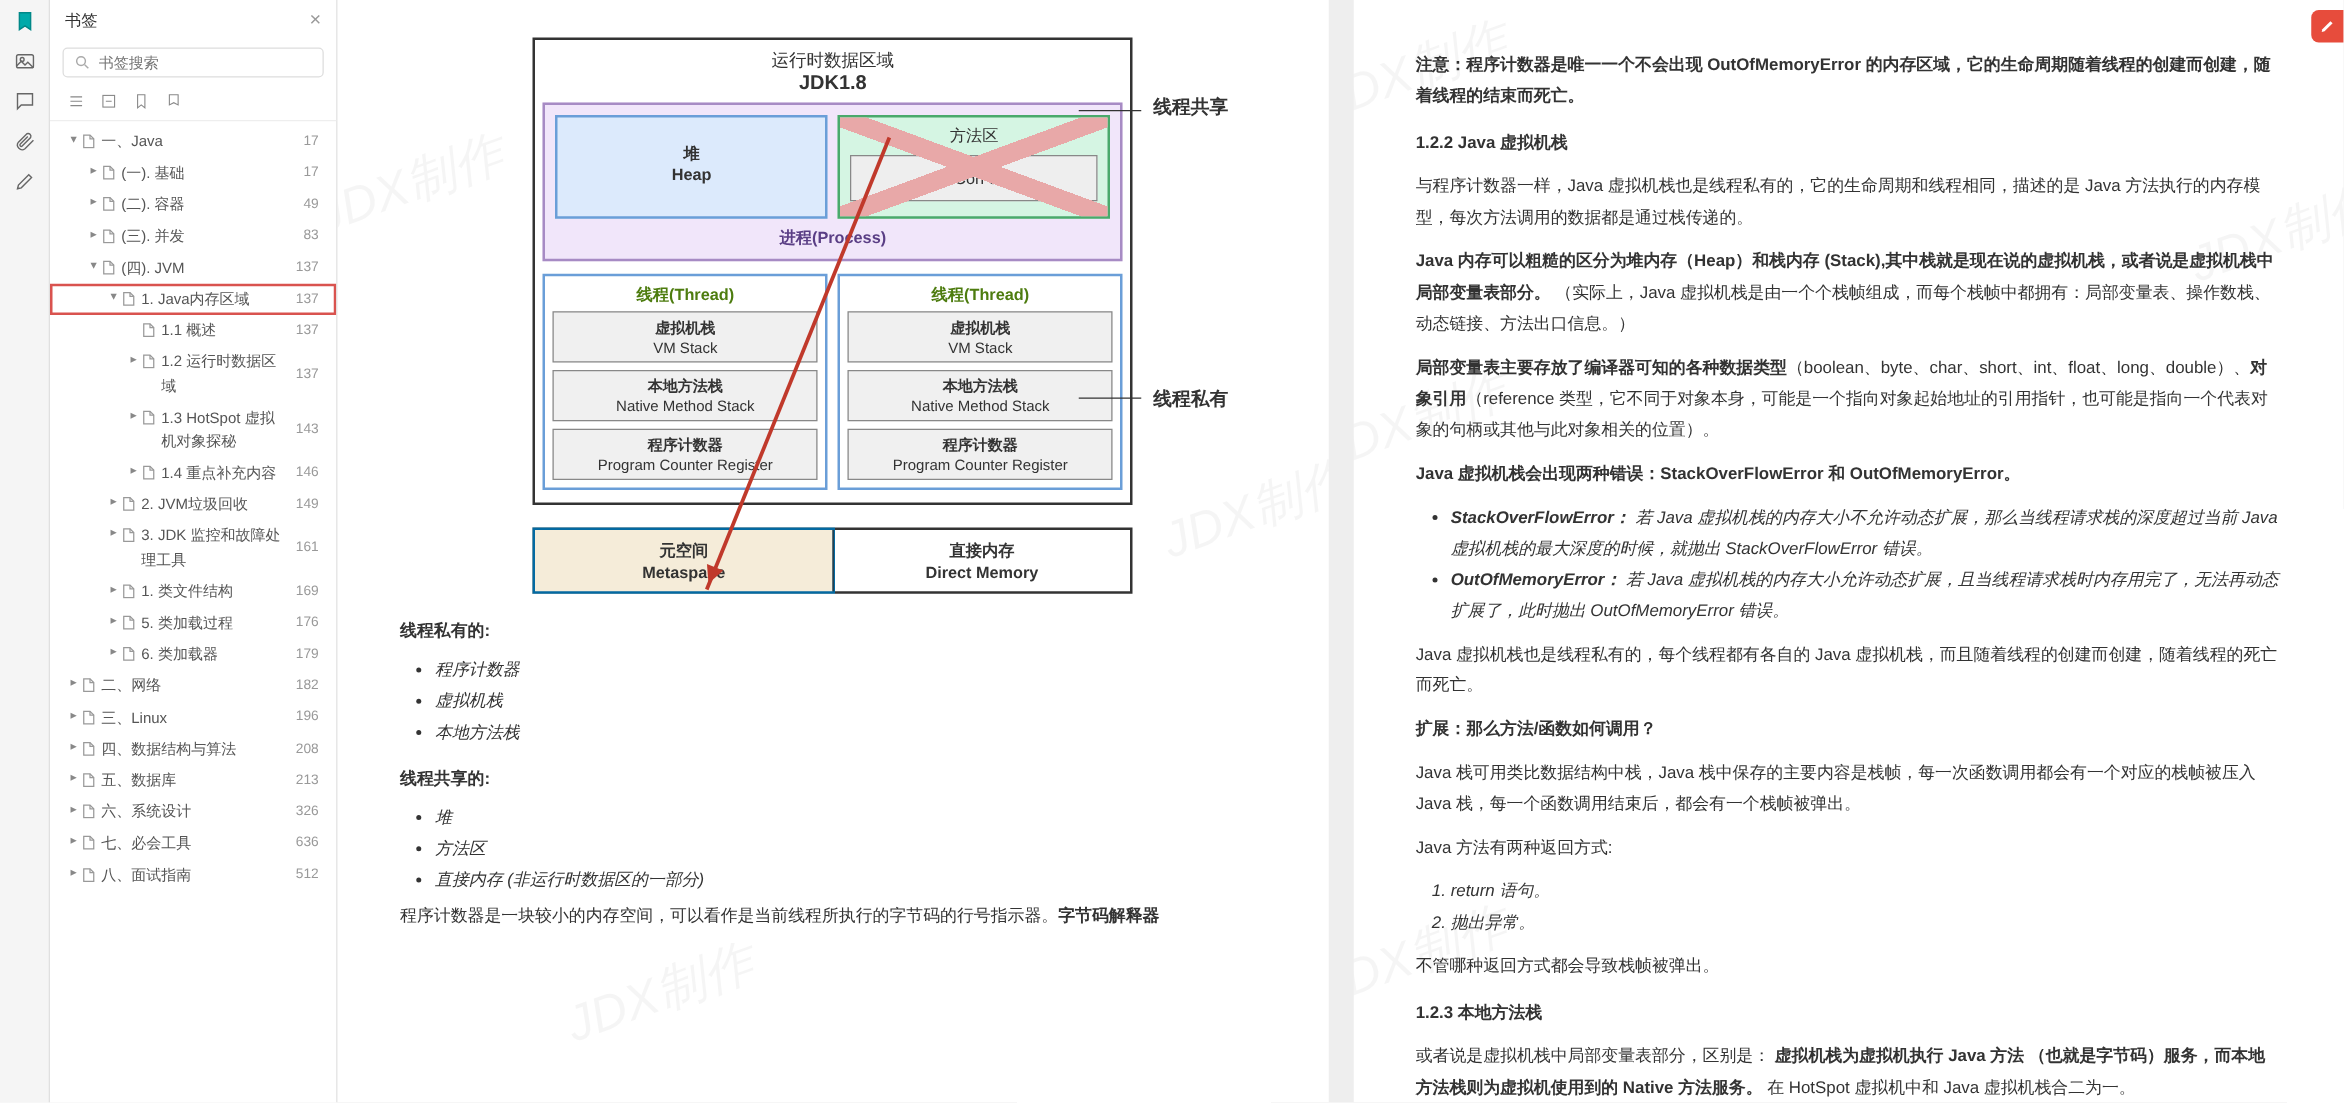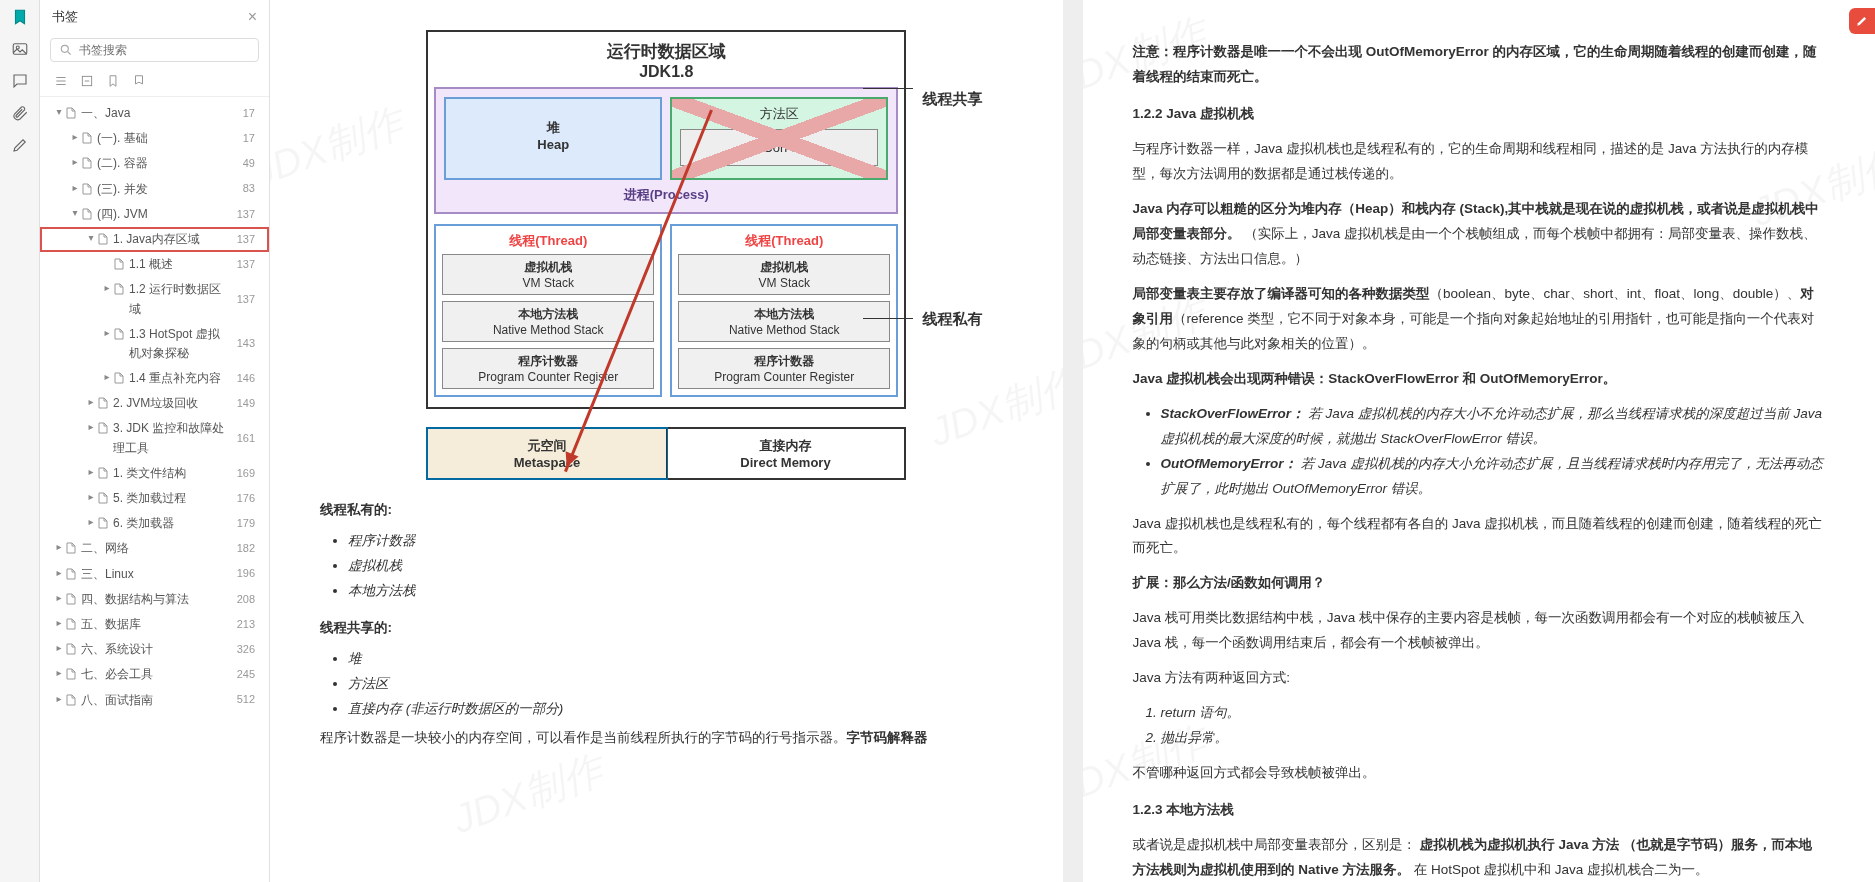--- a/index.html
+++ b/index.html
@@ -25,35 +25,35 @@
 .caret { width: 10px; display: inline-block; color: #888; font-size: 10px; text-align: center; flex-shrink: 0; }
 .doc-icon { width: 10px; height: 12px; display: inline-block; flex-shrink: 0; margin-right: 3px; position: relative; top: 2px; }
 .doc-icon svg { width: 10px; height: 12px; stroke: #999; fill: none; stroke-width: 1; }
 .content { flex: 1; background: #eee; display: flex; overflow: hidden; position: relative; }
 .edge-tab { position: absolute; right: 0; top: 8px; width: 26px; height: 26px; background: #e74c3c; border-radius: 6px 0 0 6px; display: flex; align-items: center; justify-content: center; cursor: pointer; }
 .edge-tab svg { width: 14px; height: 14px; fill: #fff; }
 .page { background: #fff; width: 800px; height: 100%; padding: 30px 50px; overflow: hidden; position: relative; }
 .page + .page { margin-left: 20px; }
 .watermark { position: absolute; color: rgba(0,0,0,0.04); font-size: 40px; font-style: italic; transform: rotate(-20deg); pointer-events: none; }
 .diagram-outer { border: 2px solid #333; width: 480px; margin: 0 auto; padding: 8px 6px 10px; position: relative; }
-.diagram-title { text-align: center; font-weight: bold; font-size: 17px; }
+.diagram-title { text-align: center; font-weight: normal; font-size: 14px; }
 .diagram-sub { text-align: center; font-weight: bold; font-size: 16px; margin-bottom: 6px; }
 .process { border: 2px solid #a78bc4; background: #f1e6fa; padding: 8px; }
 .row-top { display: flex; gap: 8px; }
 .heap-box { flex: 1; border: 2px solid #6a9ed8; background: #dceafc; text-align: center; padding: 20px 0; font-weight: bold; }
 .method-area { flex: 1; border: 2px solid #4aa96c; background: #d5f5e3; text-align: center; padding: 6px 0; position: relative; }
 .method-inner { border: 1px solid #888; background: #eee; margin: 6px 8px; padding: 10px 0; }
 .cross { position: absolute; inset: 0; }
 .cross::before, .cross::after { content: ""; position: absolute; inset: 0; }
 .cross::before { background: linear-gradient(to top right, transparent 45%, #e8a8a8 45%, #e8a8a8 55%, transparent 55%); }
 .cross::after { background: linear-gradient(to top left, transparent 45%, #e8a8a8 45%, #e8a8a8 55%, transparent 55%); }
 .process-label { text-align: center; font-weight: bold; color: #5a3e85; padding-top: 6px; }
 .threads-row { display: flex; gap: 8px; margin-top: 10px; }
 .thread { flex: 1; border: 2px solid #6a9ed8; padding: 6px; }
-.thread-title { text-align: center; font-weight: bold; color: #ef4444; margin-bottom: 4px; }
+.thread-title { text-align: center; font-weight: bold; color: #4d7c0f; margin-bottom: 4px; }
 .stack-box { border: 1px solid #888; background: #f0f0f0; text-align: center; padding: 4px 0; margin-bottom: 6px; font-size: 12px; }
 .stack-box b { display: block; font-weight: bold; }
 .meta-row { display: flex; border: 2px solid #333; width: 480px; margin: 18px auto 0; }
 .meta-cell { flex: 1; text-align: center; padding: 8px 0; font-weight: bold; }
 .meta-cell + .meta-cell { border-left: 1px solid #333; }
 .meta-cell:first-child { border: 2px solid #0369a1; background: #f5ecd9; margin: -2px; }
 .side-label { position: absolute; font-weight: bold; font-size: 15px; }
 .arrow-line { position: absolute; height: 1px; background: #333; }
 .big-arrow { position: absolute; width: 3px; background: #c0392b; transform-origin: top center; }
 .big-arrow::after { content: ""; position: absolute; bottom: -2px; left: -6px; border: 7px solid transparent; border-top: 14px solid #c0392b; }
@@ -341,21 +341,21 @@
         </div>
         <div class="tree-row">
           <div class="tree-left" style="padding-left:14px">
             <span class="caret">▸</span>
             <span class="doc-icon"><svg viewBox="0 0 10 12">
                 <path d="M1 1h5l3 3v7H1z"></path>
                 <path d="M6 1v3h3"></path>
               </svg></span>
             <span class="tree-label">七、必会工具</span>
           </div>
-          <span class="tree-page">245</span>
+          <span class="tree-page">636</span>
         </div>
         <div class="tree-row">
           <div class="tree-left" style="padding-left:14px">
             <span class="caret">▸</span>
             <span class="doc-icon"><svg viewBox="0 0 10 12">
                 <path d="M1 1h5l3 3v7H1z"></path>
                 <path d="M6 1v3h3"></path>
               </svg></span>
             <span class="tree-label">八、面试指南</span>
           </div>
@@ -407,21 +407,21 @@
           <div class="meta-cell">
               <div>元空间</div>
               <div>Metaspace</div>
             </div>
           <div class="meta-cell">
               <div>直接内存</div>
               <div>Direct Memory</div>
             </div>
         </div>
 
-        <div class="side-label" style="top:60px;right:30px">线程共享</div>
+        <div class="side-label" style="top:46px;right:30px">线程共享</div>
         <div class="arrow-line" style="top:58px;right:100px;width:50px"></div>
         <div class="side-label" style="top:280px;right:30px">线程私有</div>
         <div class="arrow-line" style="top:288px;right:100px;width:50px"></div>
         <div class="big-arrow" style="top:80px;left:390px;height:390px;transform:rotate(22deg)"></div>
       </div>
 
       <div class="doc-text">
         <h4>线程私有的:</h4>
         <ul>
           <li>程序计数器</li>

